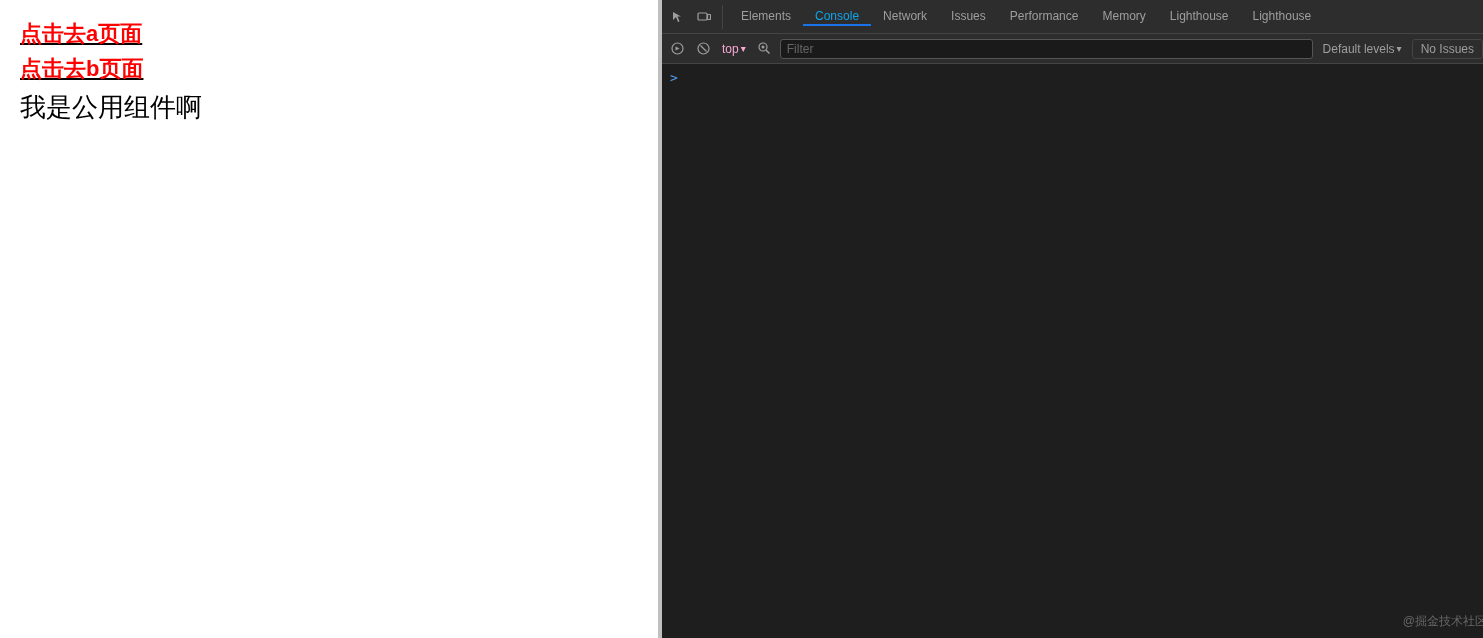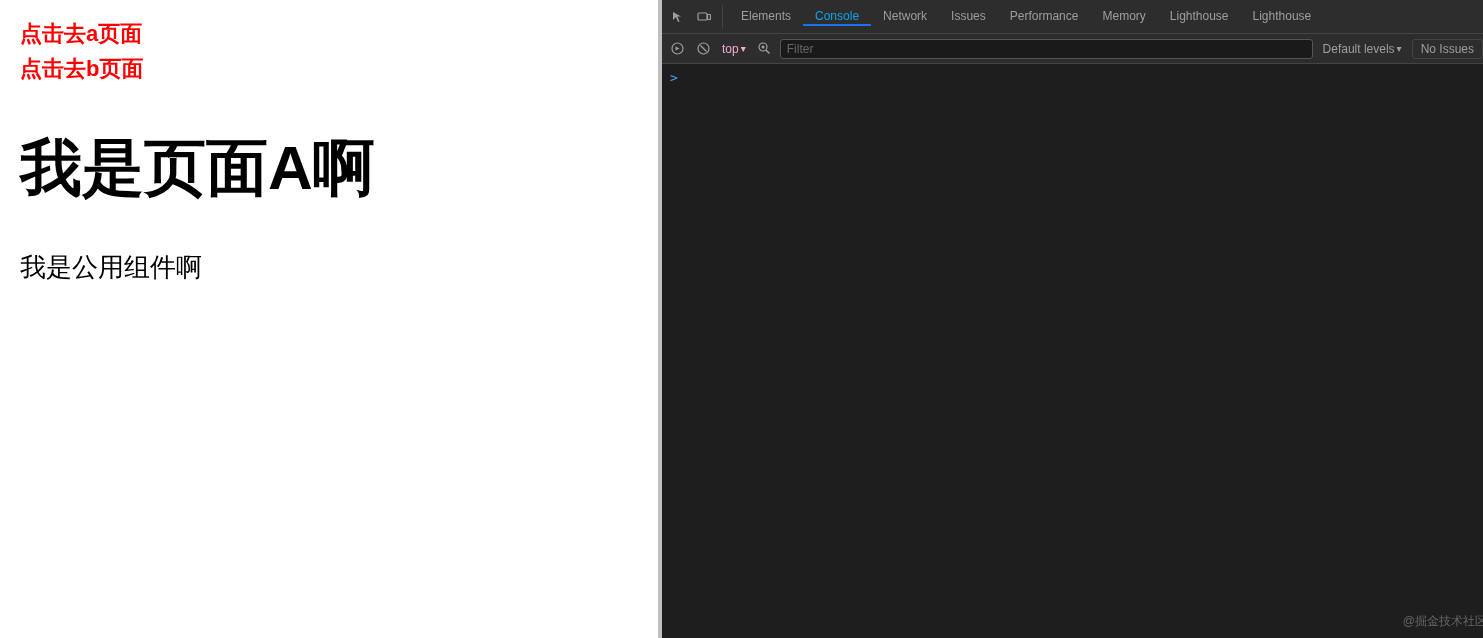--- a/index.html
+++ b/index.html
@@ -10,20 +10,21 @@
       width: 658px;
       height: 638px;
       background: #fff;
       padding: 16px 20px;
       position: relative;
       flex-shrink: 0;
     }
 
     .nav-links {
       margin-bottom: 4px;
+      text-decoration: underline;
     }
 
     .nav-link {
       display: block;
       color: #ff0000;
       font-size: 22px;
       font-weight: bold;
       text-decoration: none;
       line-height: 1.6;
       cursor: pointer;
@@ -228,21 +229,20 @@
 
   </style>
 </head>
 <body>
 
 <div class="page-content">
   <div class="nav-links">
     <a class="nav-link">点击去a页面</a>
     <a class="nav-link">点击去b页面</a>
   </div>
-  <h1 class="page-title">我是页面A啊</h1>
   <p class="shared-component">我是公用组件啊</p>
 </div>
 
 <div class="devtools-divider"></div>
 
 <div class="devtools">
 
   <div class="devtools-toolbar">
     <div class="devtools-left-icons">
       <div class="icon-btn">

